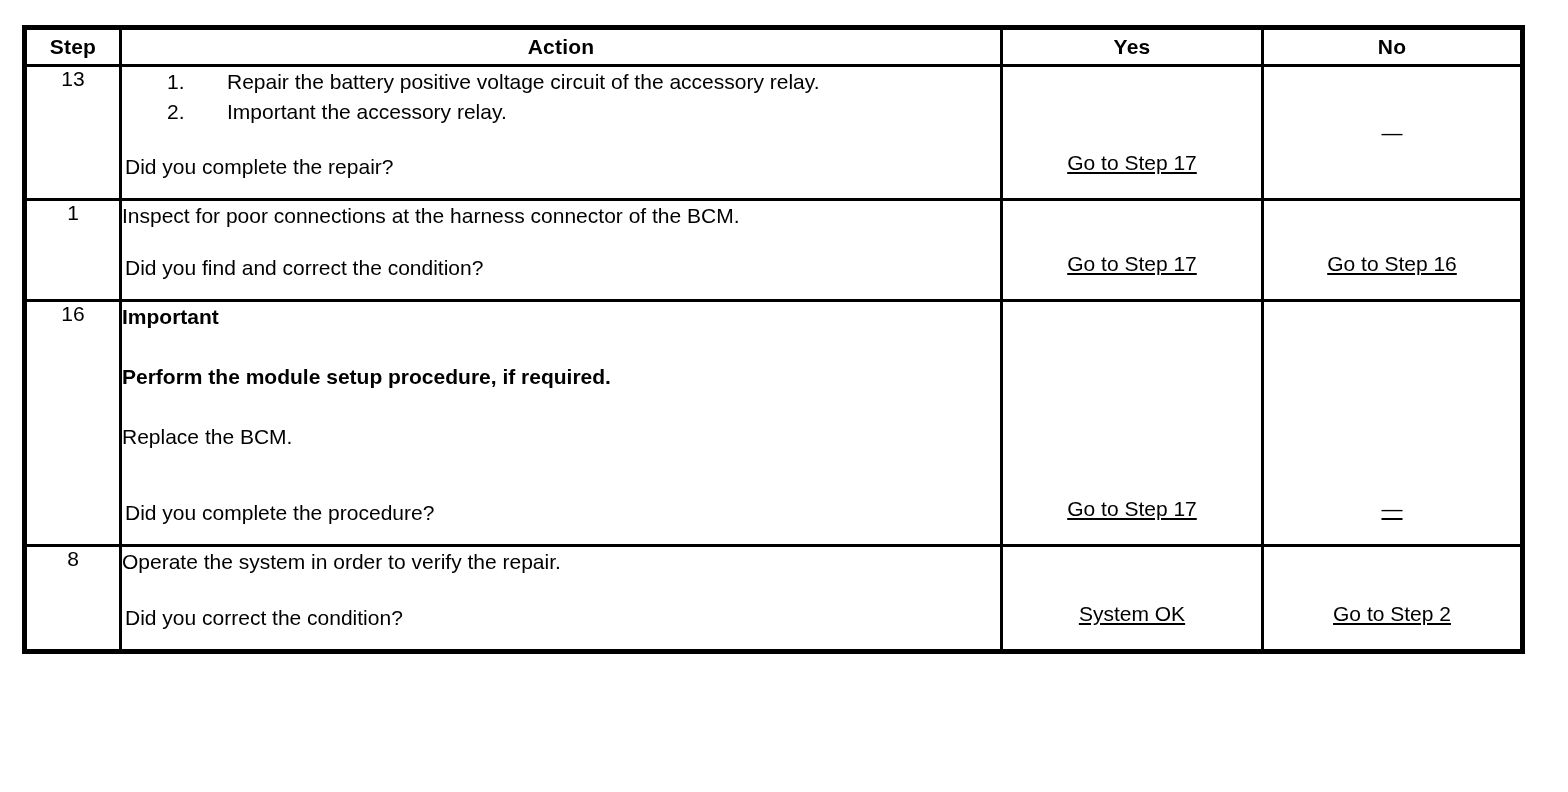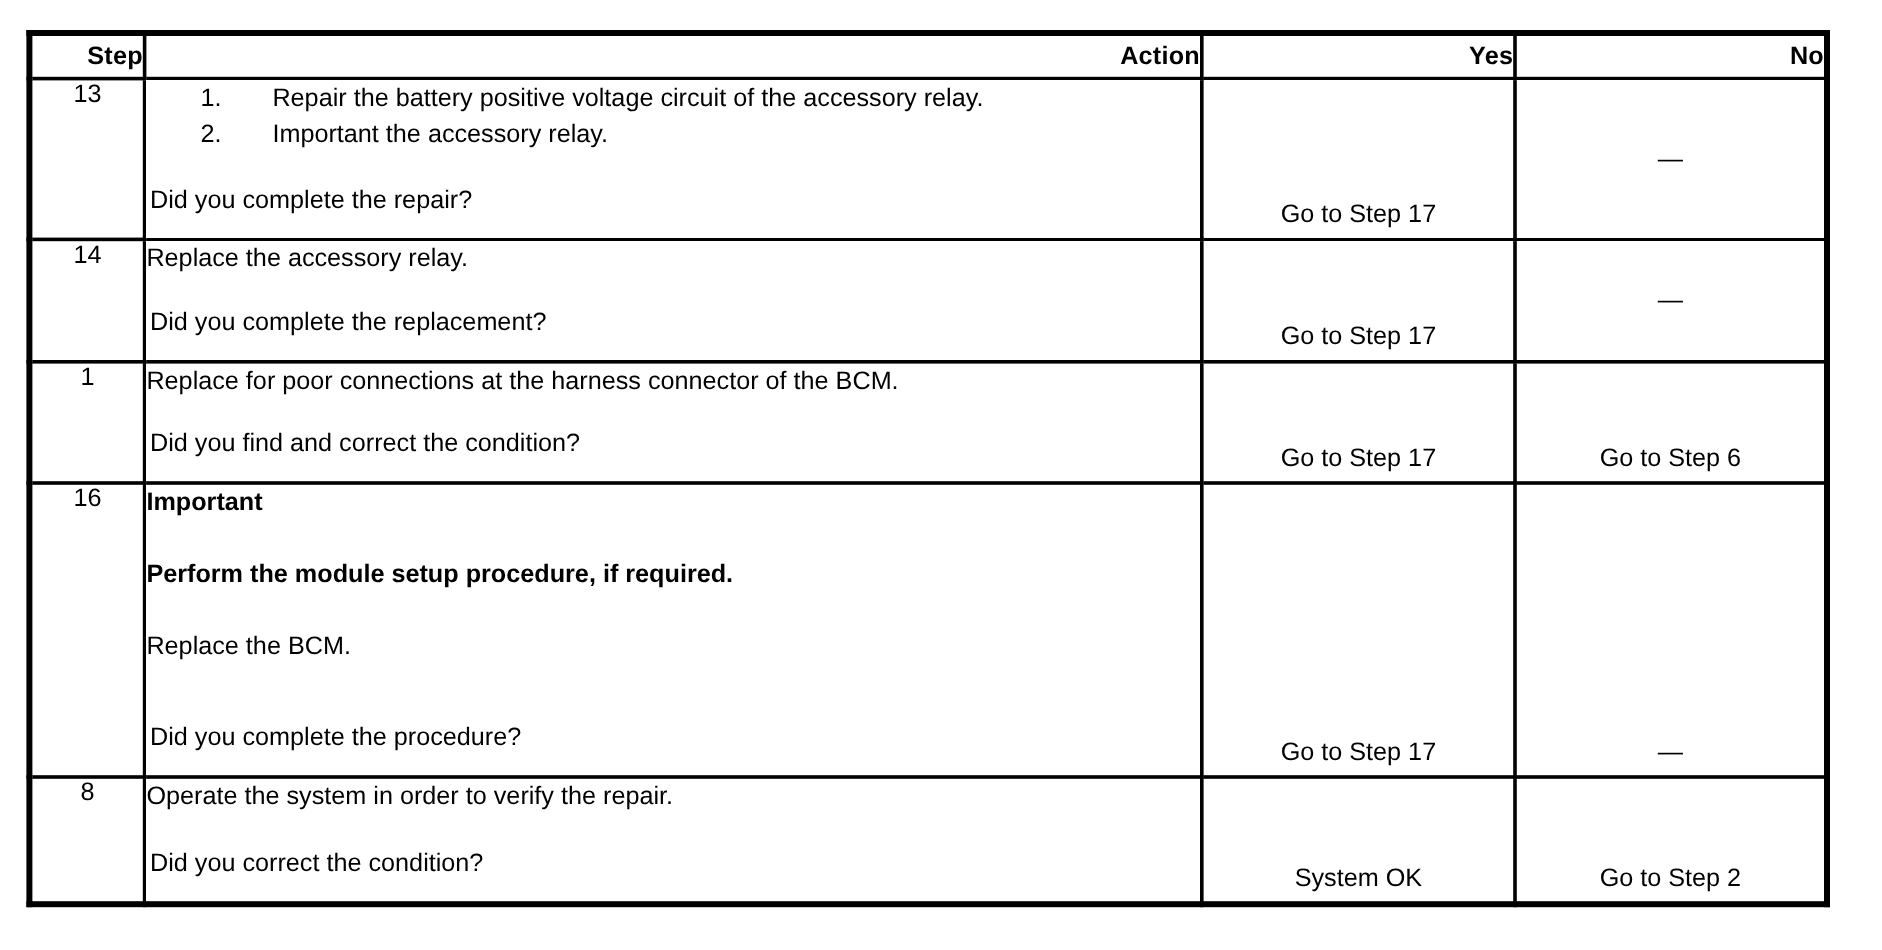--- a/index.html
+++ b/index.html
@@ -41,21 +41,21 @@
     padding: 0;
     vertical-align: top;
     background: #fff;
   }
 
   
   thead th {
     height: 34px;
     font-size: 21px;
     font-weight: bold;
-    text-align: right;
+    text-align: center;
     vertical-align: middle;
     line-height: 34px;
     letter-spacing: 0.2px;
   }
 
   
   td.step {
     text-align: center;
     vertical-align: middle;
     font-size: 21px;
@@ -112,23 +112,24 @@
     position: relative;
     font-size: 21px;
     line-height: 30px;
     text-align: center;
   }
   td.yes .val-bottom,
   td.no  .val-bottom {
     position: absolute;
     left: 0;
     right: 0;
-    bottom: 4px;
-    text-align: center;
-    white-space: nowrap;
+    bottom: 20px;
+    text-align: center;
+    white-space: nowrap;
+    text-decoration: underline;
   }
   td.yes .val-middle,
   td.no  .val-middle {
     position: absolute;
     left: 0;
     right: 0;
     top: 50%;
     transform: translateY(-50%);
     text-align: center;
     white-space: nowrap;
@@ -184,45 +185,32 @@
           <div class="question">Did you complete the repair?</div>
         </td>
         <td class="yes">
           <div class="val-bottom">Go to Step 17</div>
         </td>
         <td class="no">
           <div class="val-middle dash">—</div>
         </td>
       </tr>
 
-      <tr class="r14">
-        <td class="step">14</td>
-        <td class="action">
-          <div class="body-line">Replace the accessory relay.</div>
-          <div class="question">Did you complete the replacement?</div>
-        </td>
-        <td class="yes">
-          <div class="val-bottom">Go to Step 17</div>
-        </td>
-        <td class="no">
-          <div class="val-middle dash">—</div>
-        </td>
-      </tr>
 
       <tr class="r15">
         <td class="step">1</td>
         <td class="action">
-          <div class="body-line">Replace for poor connections at the harness connector of the BCM.</div>
+          <div class="body-line">Inspect for poor connections at the harness connector of the BCM.</div>
           <div class="question">Did you find and correct the condition?</div>
         </td>
         <td class="yes">
           <div class="val-bottom">Go to Step 17</div>
         </td>
         <td class="no">
-          <div class="val-bottom">Go to Step 6</div>
+          <div class="val-bottom">Go to Step 16</div>
         </td>
       </tr>
 
       <tr class="r16">
         <td class="step">16</td>
         <td class="action">
           <div class="body-line bold">Important</div>
           <div class="spacer-line"></div>
           <div class="body-line bold">Perform the module setup procedure, if required.</div>
           <div class="spacer-line"></div>

